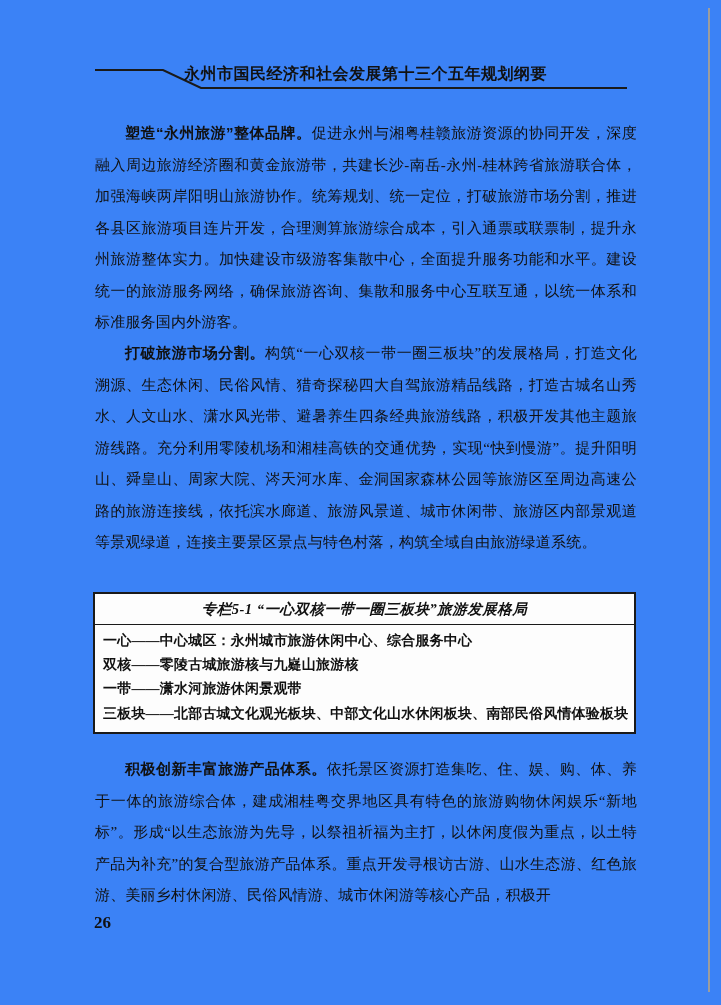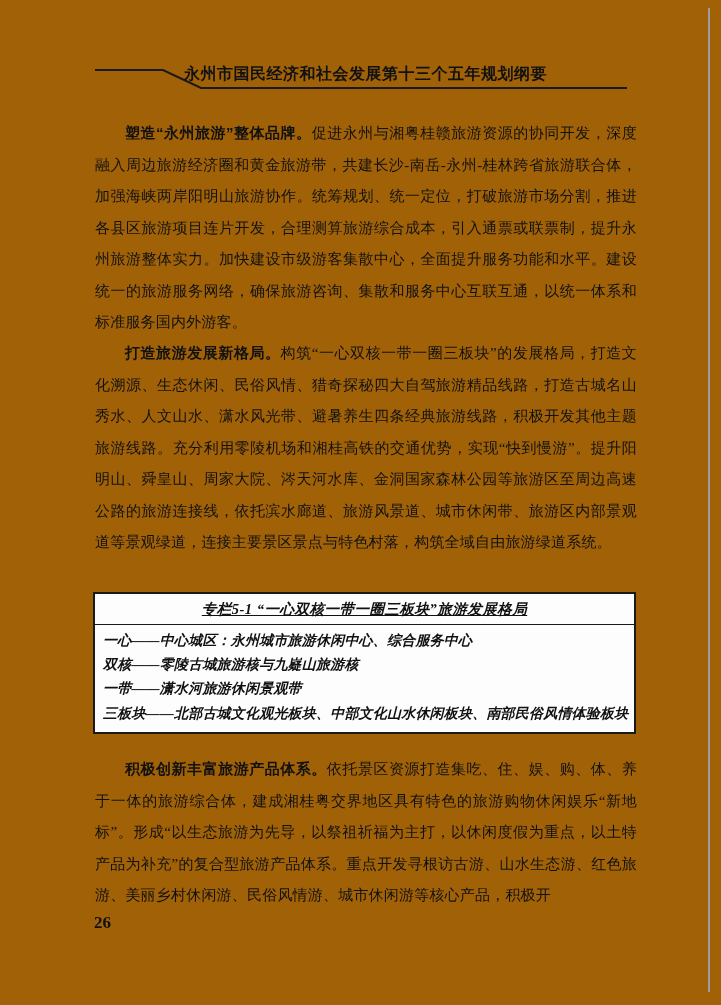--- a/index.html
+++ b/index.html
@@ -1,19 +1,19 @@
 <!DOCTYPE html>
 <html lang="zh"><head>
 <meta charset="utf-8">
 <style>
   html,body{margin:0;padding:0;}
   .page{
     position:relative;
     width:721px;height:1005px;
-    background:#a16207;
+    background:#3b82f6;
     overflow:hidden;
     font-family:"Liberation Serif","DejaVu Serif",serif;
     color:#111;
   }
   
   .header-rule{position:absolute;left:0;top:0;width:721px;height:100px;}
   .header-title{
     position:absolute;left:95px;top:62px;width:541px;
     text-align:center;
     font-size:16px;font-weight:bold;
@@ -40,23 +40,22 @@
     border:2px solid #1a1a1a;
     box-sizing:border-box;
     background:#fdfdfd;
   }
   .box-title{
     height:30px;line-height:30px;
     text-align:center;
     font-size:14.5px;font-weight:bold;font-style:italic;
     border-bottom:1.5px solid #1a1a1a;
     letter-spacing:0.5px;
-    text-decoration:underline;
   }
-  .box-items{padding:4px 24px 6px 8px;font-style:italic;}
+  .box-items{padding:4px 24px 6px 8px;}
   .box-item{
     font-size:14px;font-weight:bold;
     line-height:24.2px;
     white-space:nowrap;
     letter-spacing:0.2px;
   }
   
   .page-number{
     position:absolute;left:94px;top:913px;
     font-size:17px;
@@ -75,21 +74,21 @@
 <div class="page">
 
   <svg class="header-rule" viewBox="0 0 721 100" xmlns="http://www.w3.org/2000/svg">
     <polyline points="95,70 163,70 201,88 627,88" fill="none" stroke="#1a1a1a" stroke-width="2"></polyline>
   </svg>
 
   <div class="header-title">永州市国民经济和社会发展第十三个五年规划纲要</div>
 
   <p class="para" id="para-1"><span class="lead">塑造“永州旅游”整体品牌。</span><span>促进永州与湘粤桂赣旅游资源的协同开发，深度融入周边旅游经济圈和黄金旅游带，共建长沙-南岳-永州-桂林跨省旅游联合体，加强海峡两岸阳明山旅游协作。统筹规划、统一定位，打破旅游市场分割，推进各县区旅游项目连片开发，合理测算旅游综合成本，引入通票或联票制，提升永州旅游整体实力。加快建设市级游客集散中心，全面提升服务功能和水平。建设统一的旅游服务网络，确保旅游咨询、集散和服务中心互联互通，以统一体系和标准服务国内外游客。</span></p>
 
-  <p class="para" id="para-2"><span class="lead">打造旅游发展新格局。</span><span>构筑“一心双核一带一圈三板块”的发展格局，打造文化溯源、生态休闲、民俗风情、猎奇探秘四大自驾旅游精品线路，打造古城名山秀水、人文山水、潇水风光带、避暑养生四条经典旅游线路，积极开发其他主题旅游线路。充分利用零陵机场和湘桂高铁的交通优势，实现“快到慢游”。提升阳明山、舜皇山、周家大院、涔天河水库、金洞国家森林公园等旅游区至周边高速公路的旅游连接线，依托滨水廊道、旅游风景道、城市休闲带、旅游区内部景观道等景观绿道，连接主要景区景点与特色村落，构筑全域自由旅游绿道系统。</span></p>
+  <p class="para" id="para-2"><span class="lead">打破旅游市场分割。</span><span>构筑“一心双核一带一圈三板块”的发展格局，打造文化溯源、生态休闲、民俗风情、猎奇探秘四大自驾旅游精品线路，打造古城名山秀水、人文山水、潇水风光带、避暑养生四条经典旅游线路，积极开发其他主题旅游线路。充分利用零陵机场和湘桂高铁的交通优势，实现“快到慢游”。提升阳明山、舜皇山、周家大院、涔天河水库、金洞国家森林公园等旅游区至周边高速公路的旅游连接线，依托滨水廊道、旅游风景道、城市休闲带、旅游区内部景观道等景观绿道，连接主要景区景点与特色村落，构筑全域自由旅游绿道系统。</span></p>
 
   <div class="callout-box">
     <div class="box-title">专栏5-1 “一心双核一带一圈三板块”旅游发展格局</div>
     <div class="box-items">
       <div class="box-item">一心——中心城区：永州城市旅游休闲中心、综合服务中心</div>
       <div class="box-item">双核——零陵古城旅游核与九嶷山旅游核</div>
       <div class="box-item">一带——潇水河旅游休闲景观带</div>
       <div class="box-item">三板块——北部古城文化观光板块、中部文化山水休闲板块、南部民俗风情体验板块</div>
     </div>
   </div>

